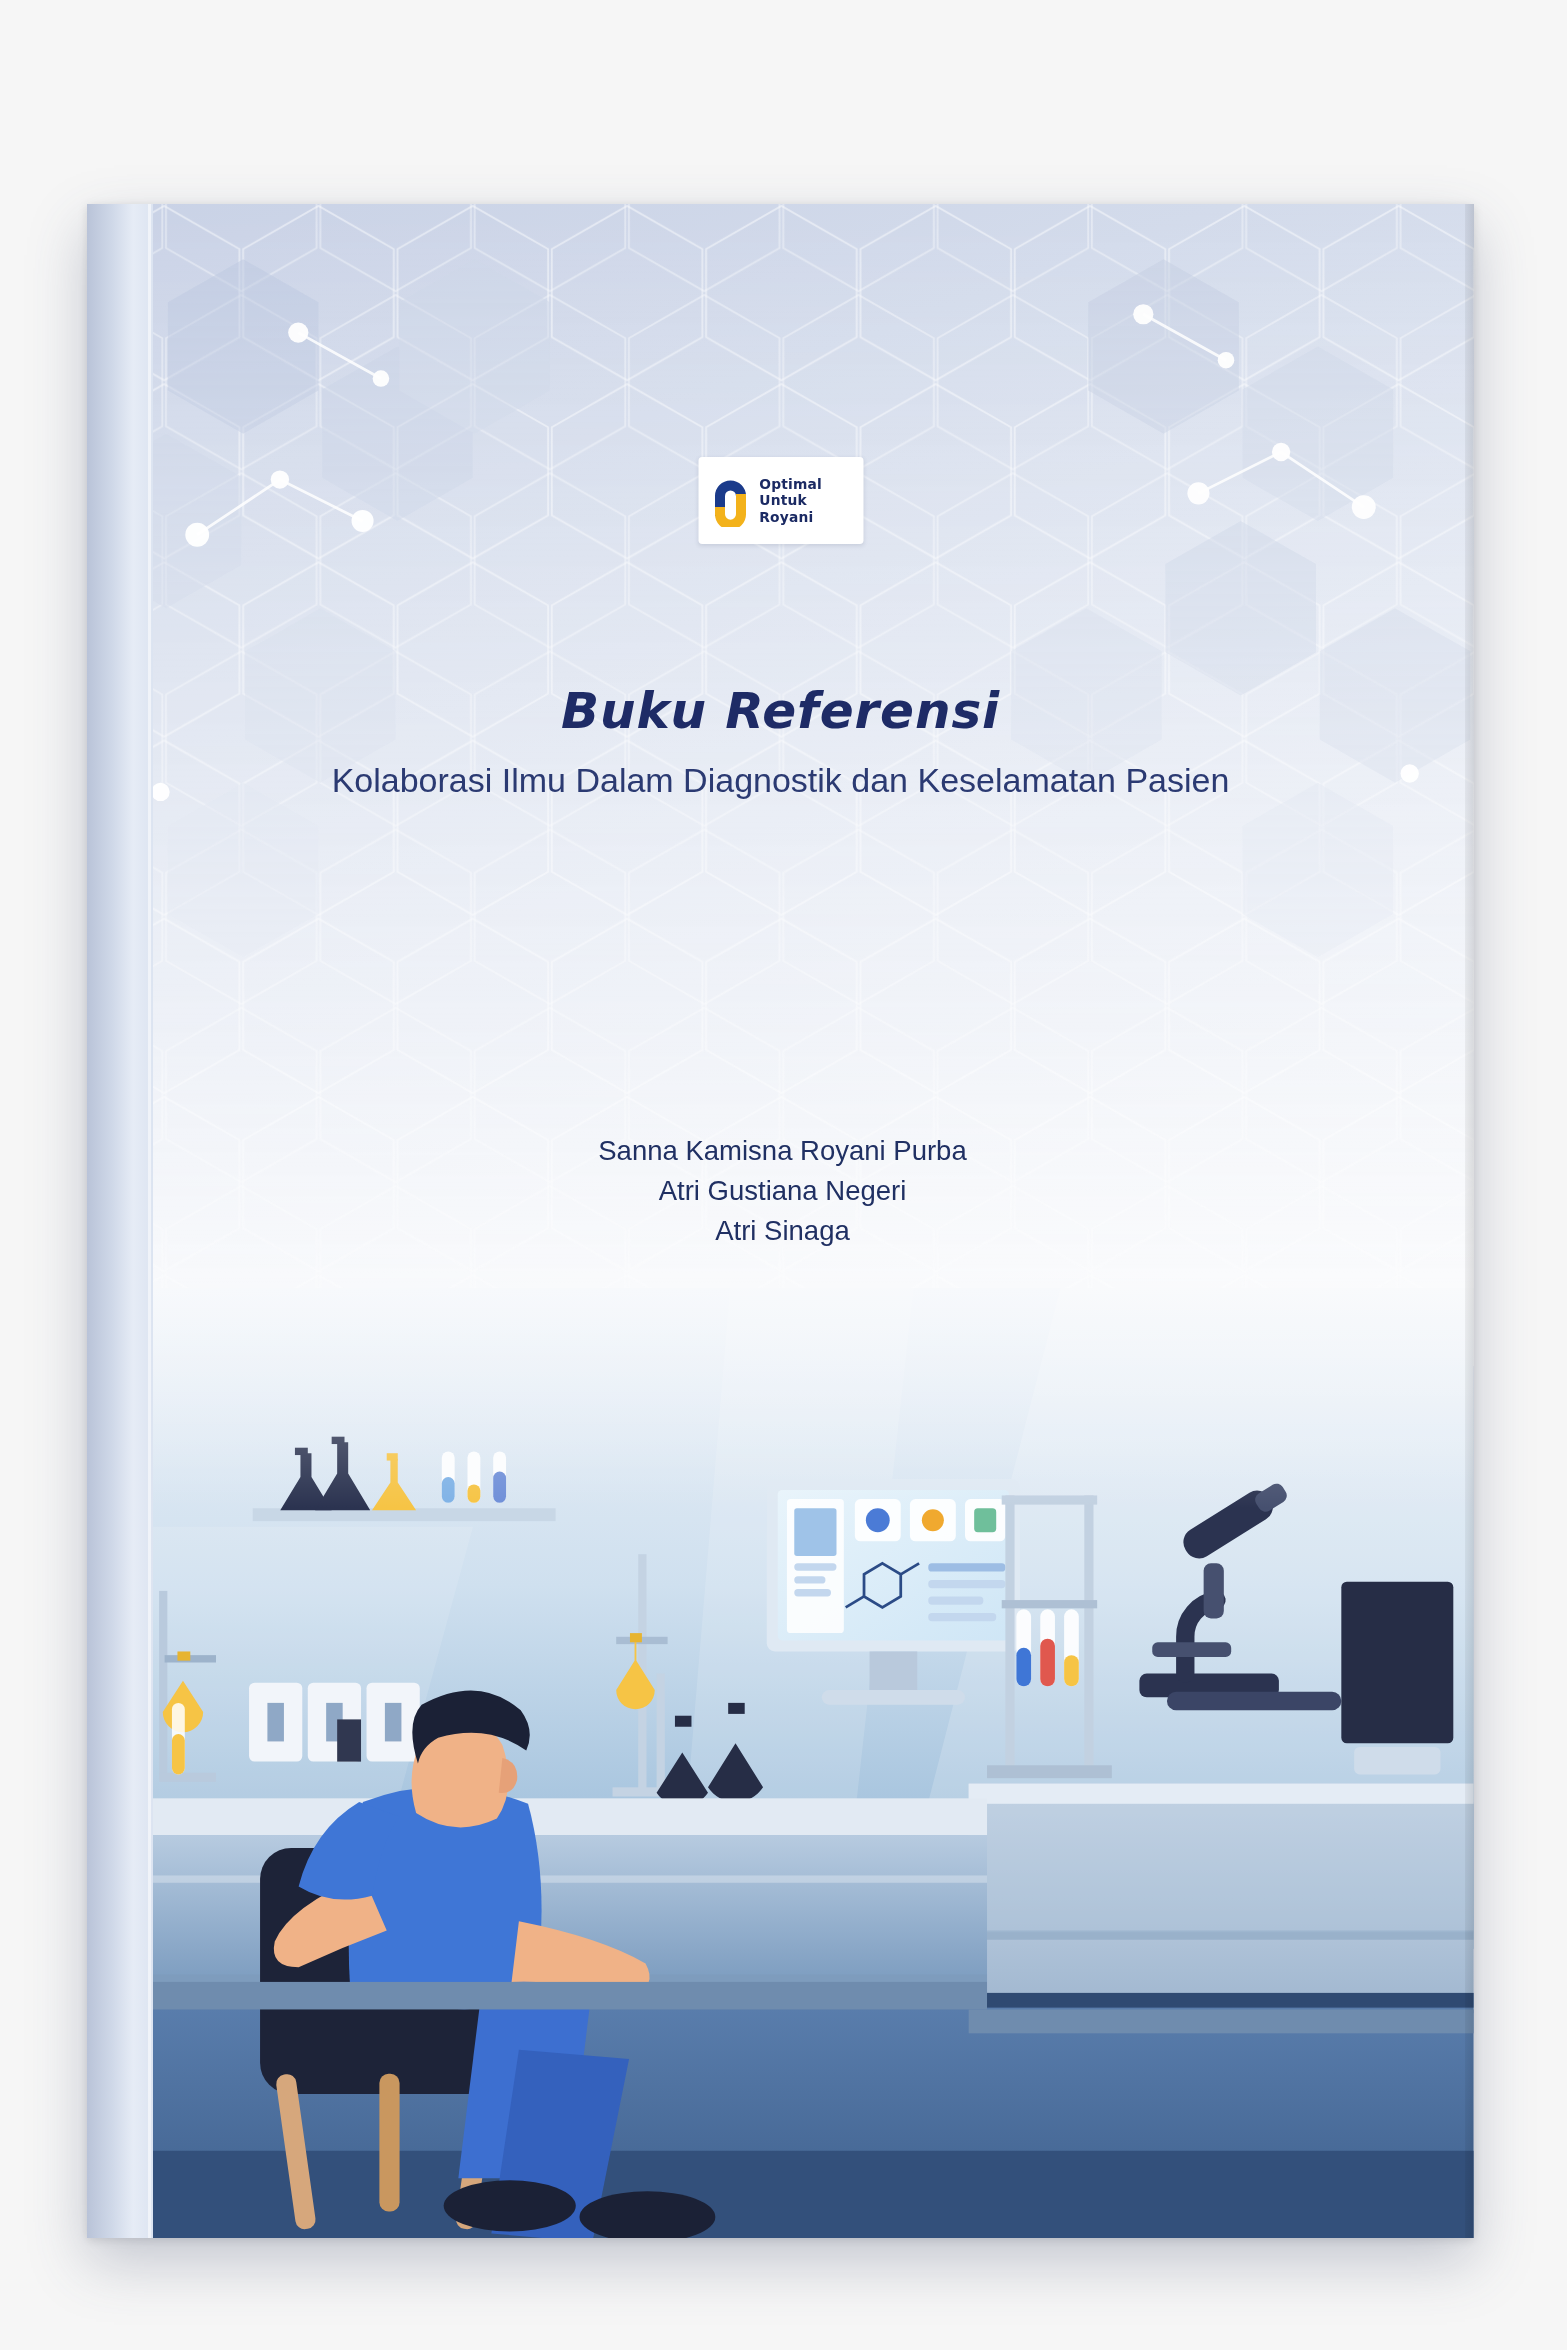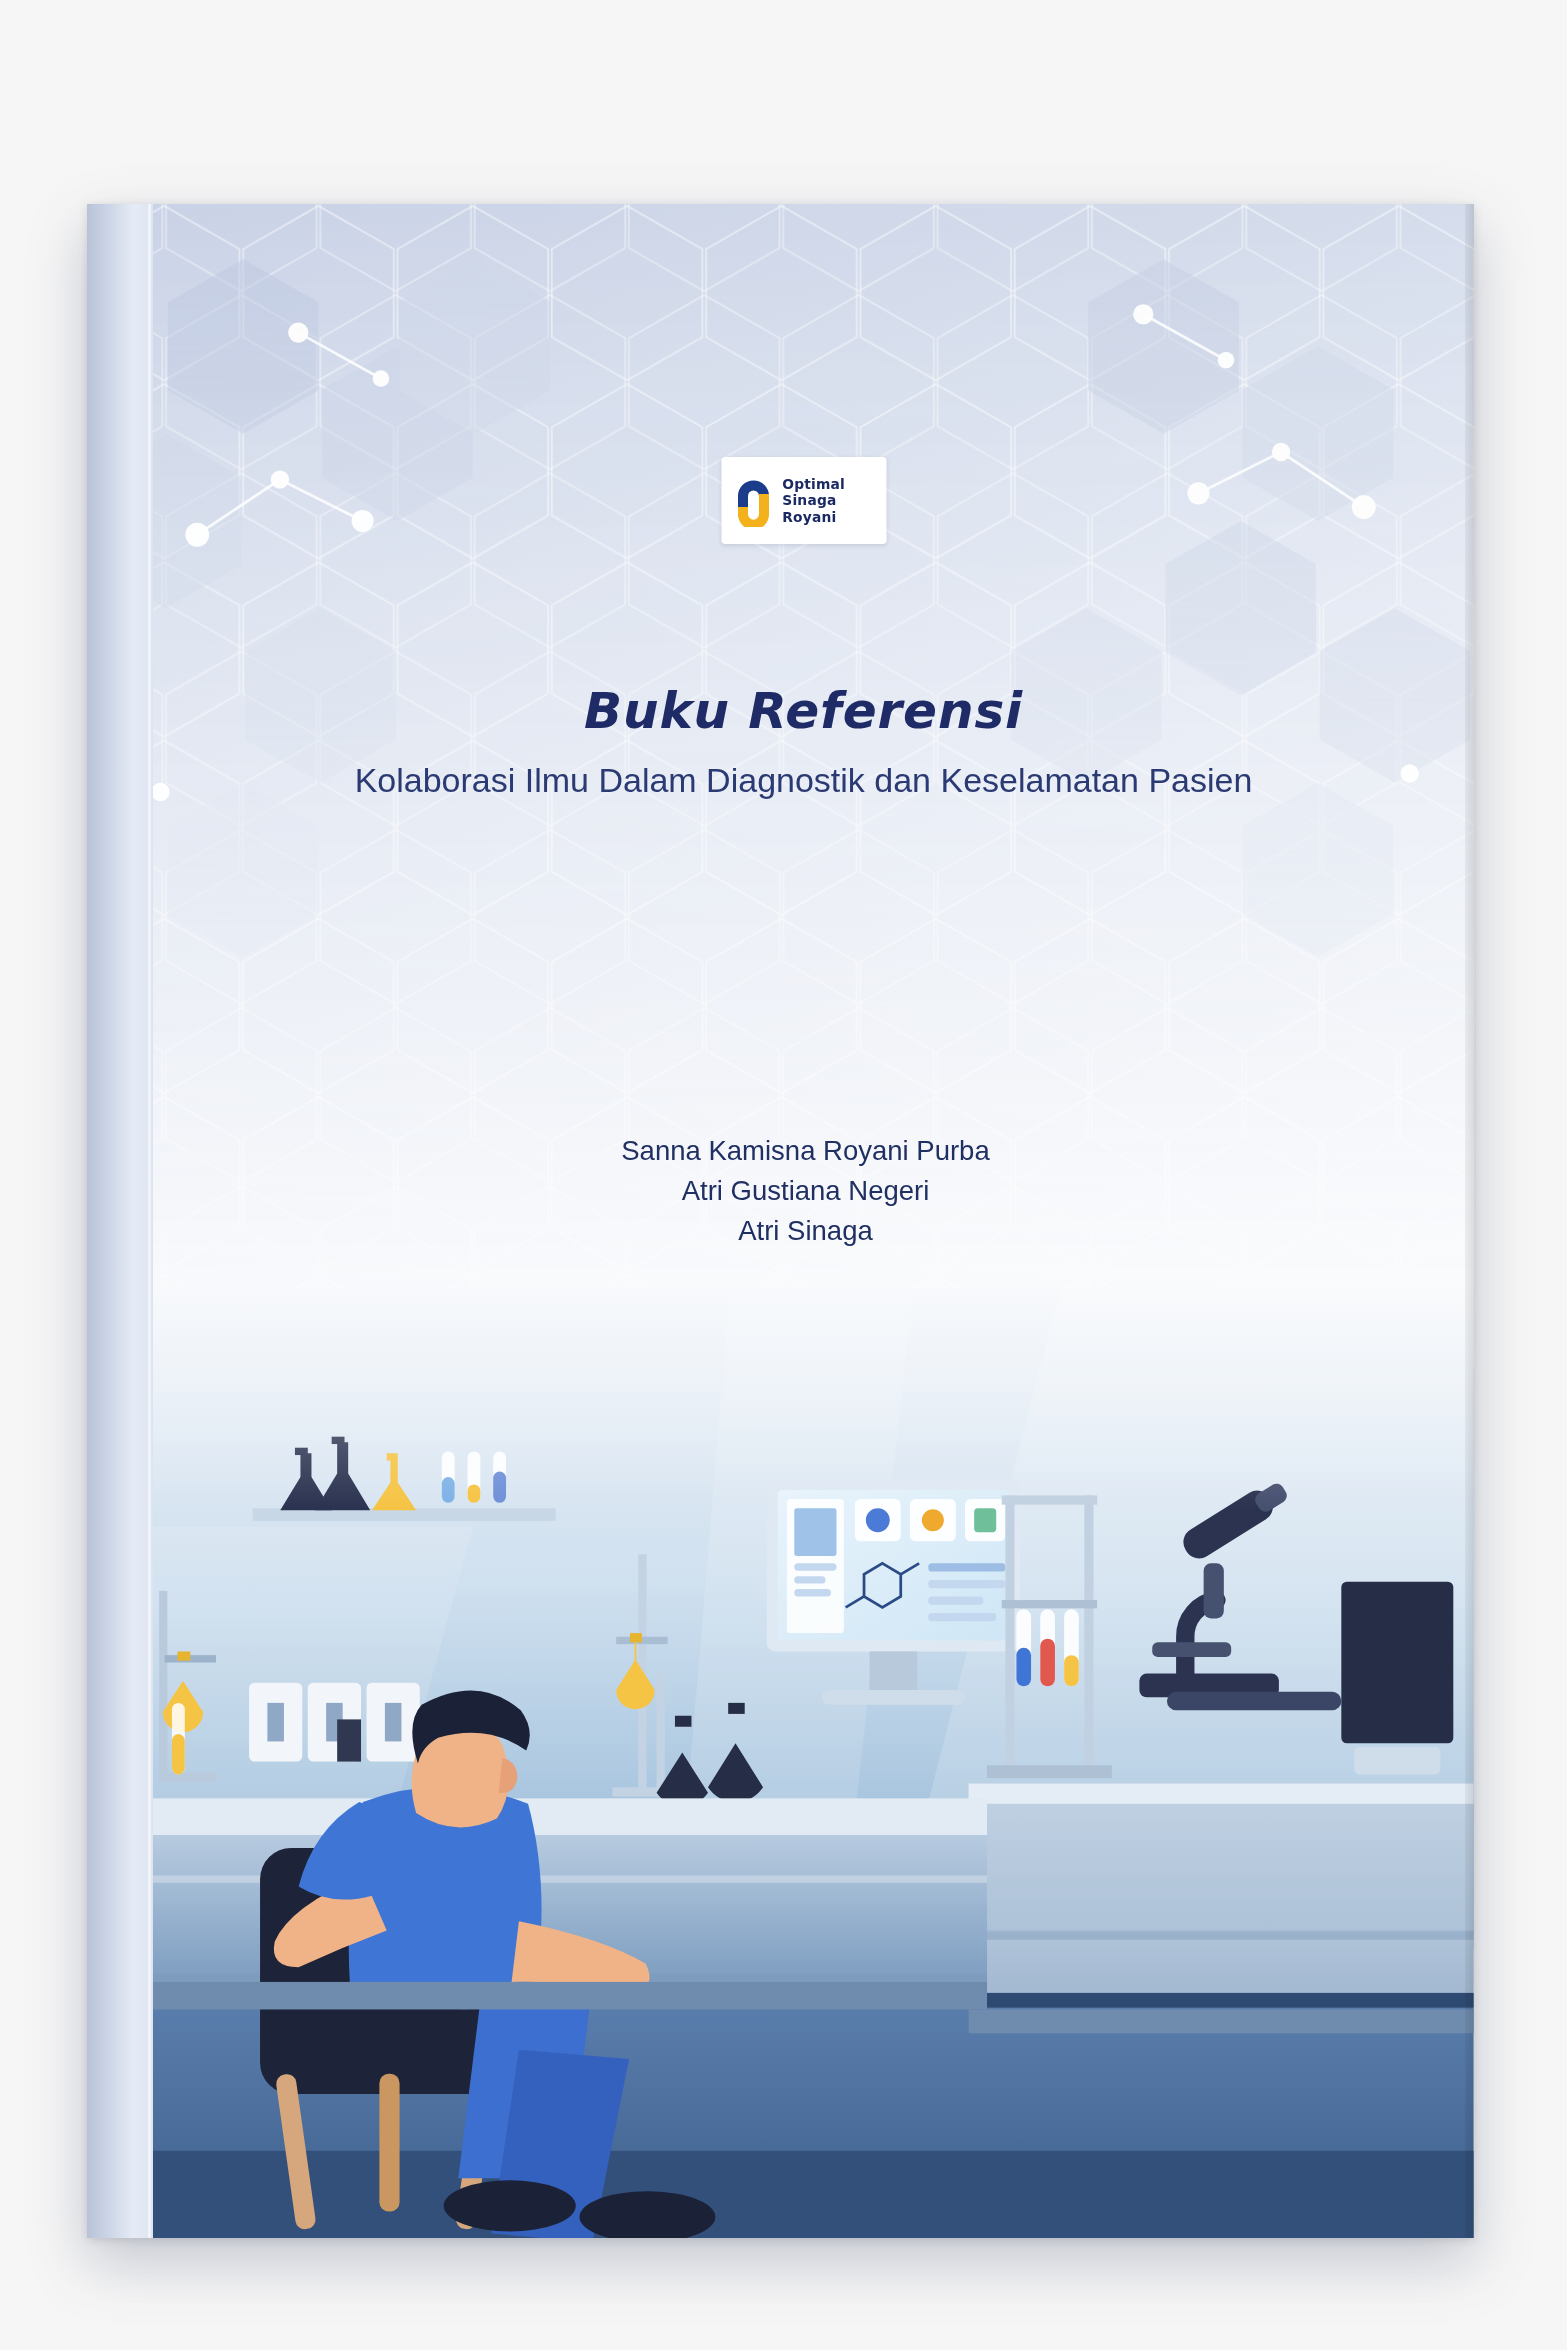--- a/index.html
+++ b/index.html
@@ -30,21 +30,20 @@
   .spine-line{
     position:absolute;left:61px;top:0;width:2.8px;height:100%;
     background:rgba(255,255,255,.55);z-index:41;
   }
 
   
   .cover-top{
     position:absolute;left:0;top:0;width:100%;height:1162px;
     background:linear-gradient(160deg,#c9d2e6 0%,#d3dbeb 25%,#dfe5f1 52%,#e9edf5 78%,#eef1f7 100%);
     overflow:hidden;
-    padding-left:46px;
   }
   .hexlayer{position:absolute;inset:0;opacity:.85;}
   .hexlayer svg{display:block;}
 
   
   .netlayer{position:absolute;inset:0;}
 
   
   .logo{
     position:absolute;left:50%;transform:translateX(-50%);
@@ -198,21 +197,21 @@
 
       <div class="logo">
         <div class="logo-mark">
           <svg width="42" height="53" viewBox="0 0 46 58" xmlns="http://www.w3.org/2000/svg">
             <path d="M6,24 a17,17 0 0 1 34,0 v8 h-11 v-8 a6,6 0 0 0 -12,0 v22 h-11 z" fill="#1b3b8b"></path>
             <path d="M40,56 a17,17 0 0 1 -34,0 v-8 h11 v8 a6,6 0 0 0 12,0 v-22 h11 z" fill="#f3b21b" transform="translate(0,-12)"></path>
           </svg>
         </div>
         <div class="logo-text">
           <div>Optimal</div>
-          <div>Sinaga</div>
+          <div>Untuk</div>
           <div>Royani</div>
         </div>
       </div>
 
       <div class="titleblock">
         <div class="pretitle">Buku Referensi</div>
         <div class="subtitle">Kolaborasi Ilmu Dalam Diagnostik dan Keselamatan Pasien</div>
       </div>
 
       <div class="authors">

